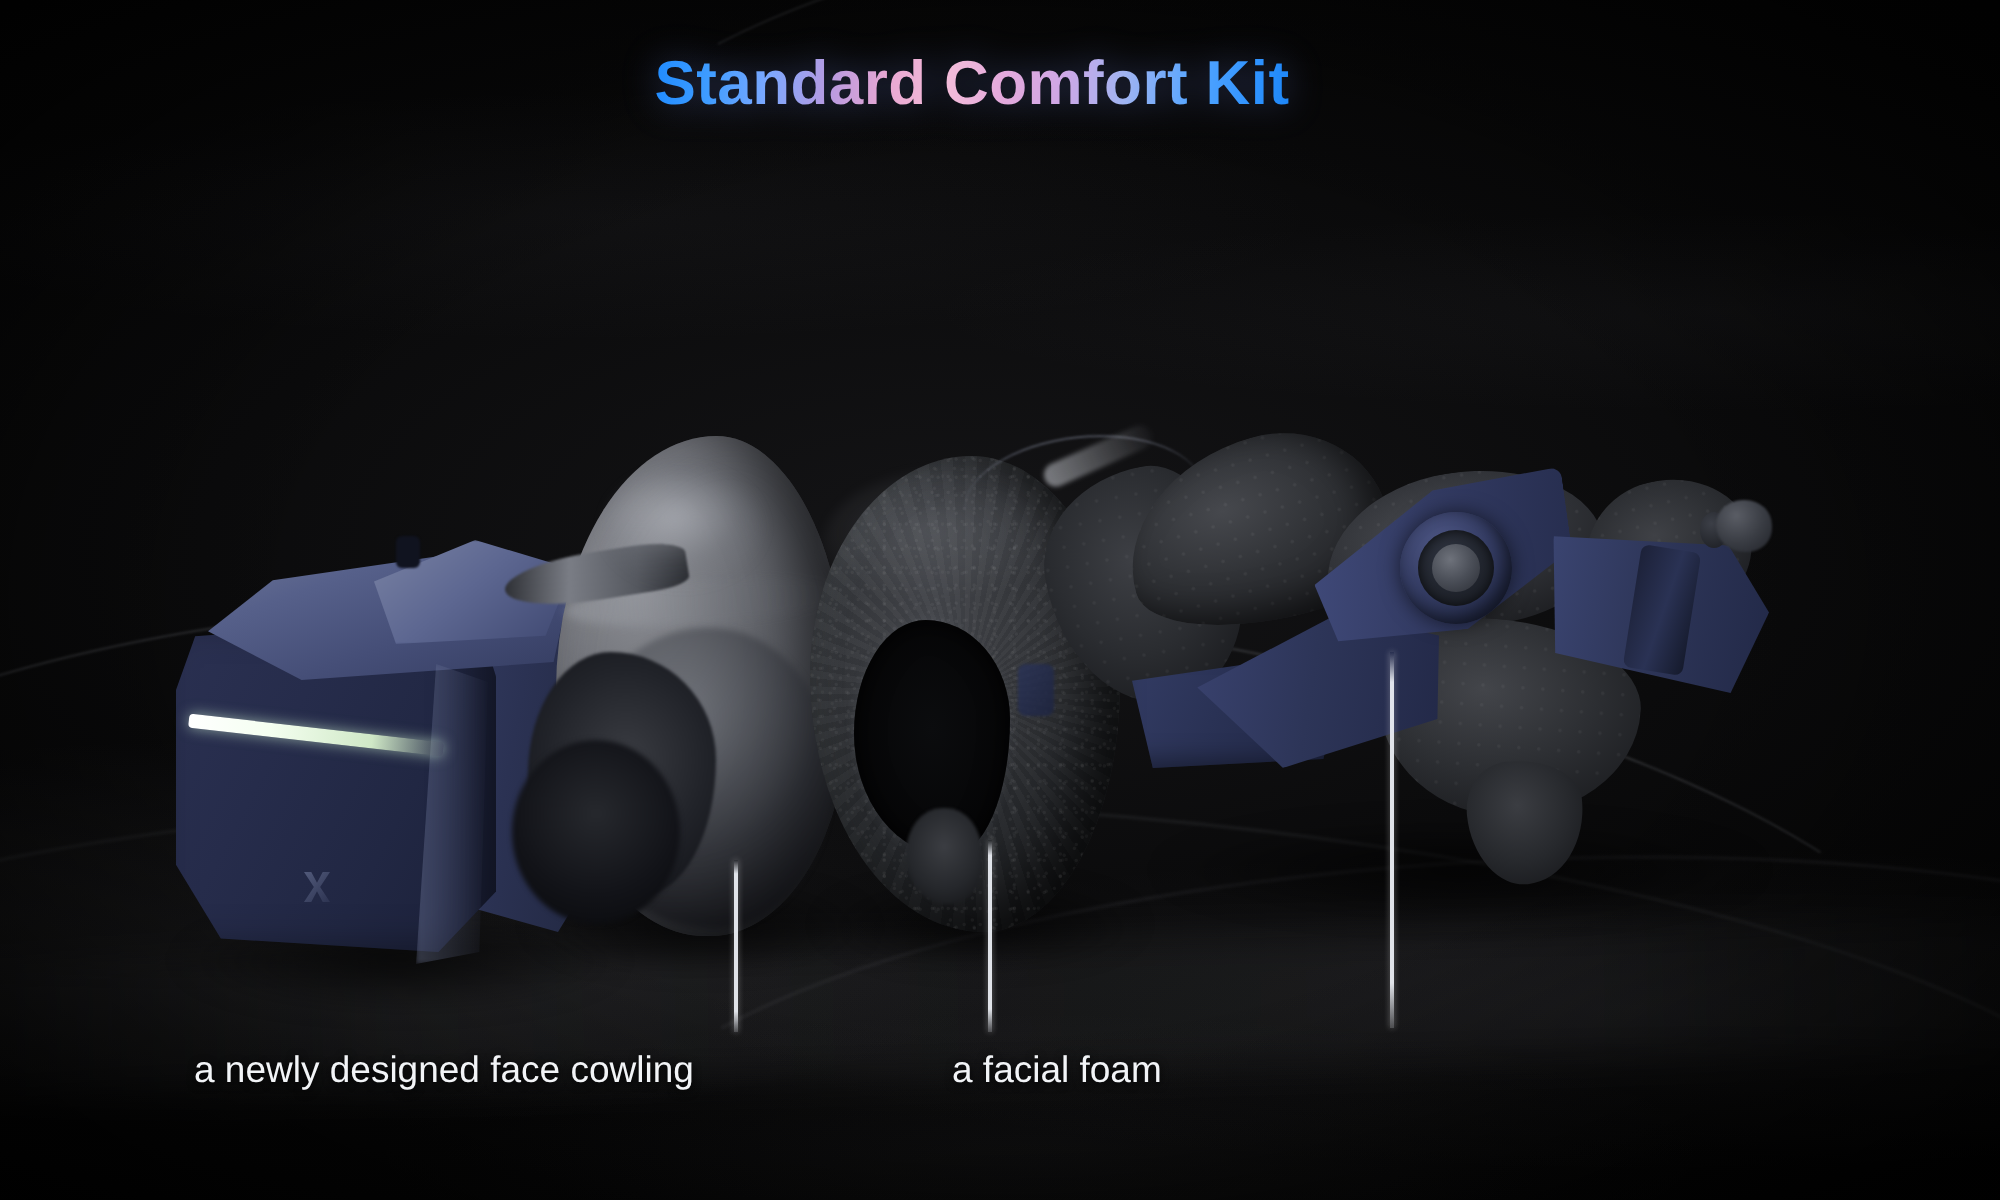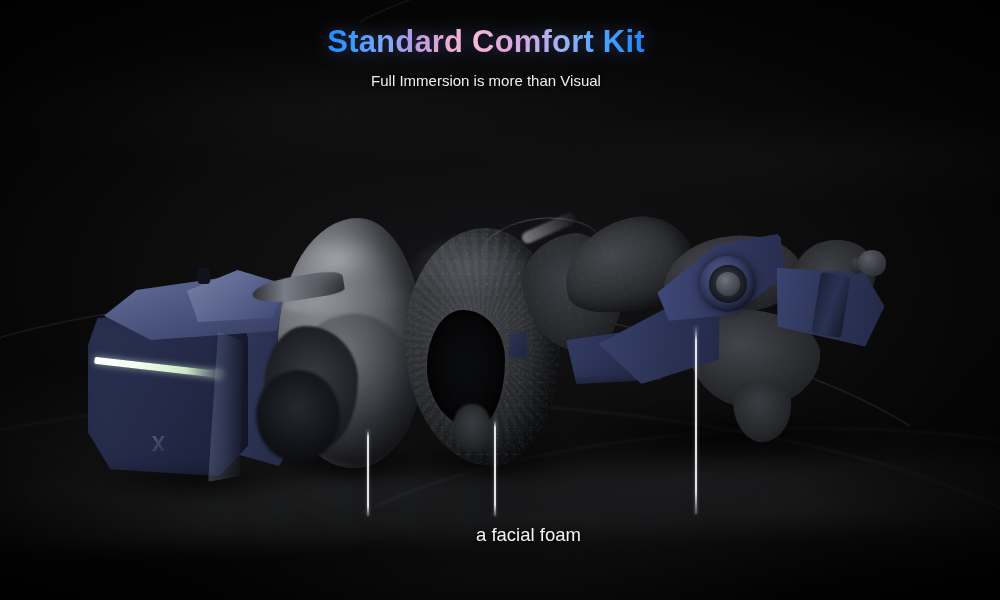--- a/index.html
+++ b/index.html
@@ -416,21 +416,20 @@
   <div class="bg-layer bg-silk2"></div>
   <div class="arc arc-a"></div>
   <div class="arc arc-b"></div>
   <div class="arc arc-c"></div>
   <div class="arc arc-d"></div>
   <div class="arc arc-e"></div>
   <div class="glowband"></div>
 
   <div id="header">
     <div id="kit-title">Standard Comfort Kit</div>
-    <div id="subtitle">Full Immersion is more than Visual</div>
   </div>
 
   <div id="stage">
 
     <div class="groundshadow" style="left:90px;top:455px;width:220px;height:50px;"></div>
     <div class="groundshadow" style="left:265px;top:440px;width:170px;height:46px;"></div>
     <div class="groundshadow" style="left:410px;top:440px;width:160px;height:44px;"></div>
     <div class="groundshadow" style="left:580px;top:410px;width:300px;height:50px;"></div>
 
     <div class="hmd">
@@ -486,16 +485,17 @@
     </div>
   </div>
 
   <div class="bg-layer vignette"></div>
 
   <div id="callouts">
     <div class="leader" style="left: 367px; top: 430px; height: 86px;"></div>
     <div class="leader" style="left: 494px; top: 420px; height: 96px;"></div>
     <div class="leader" style="left: 695px; top: 326px; height: 188px;"></div>
 
+    <div class="callout-label" style="left: 97px; top: 524px;">a newly designed face cowling</div>
     <div class="callout-label" style="left: 476px; top: 524px;">a facial foam</div>
   </div>
 
 </div>
 
 </body></html>

